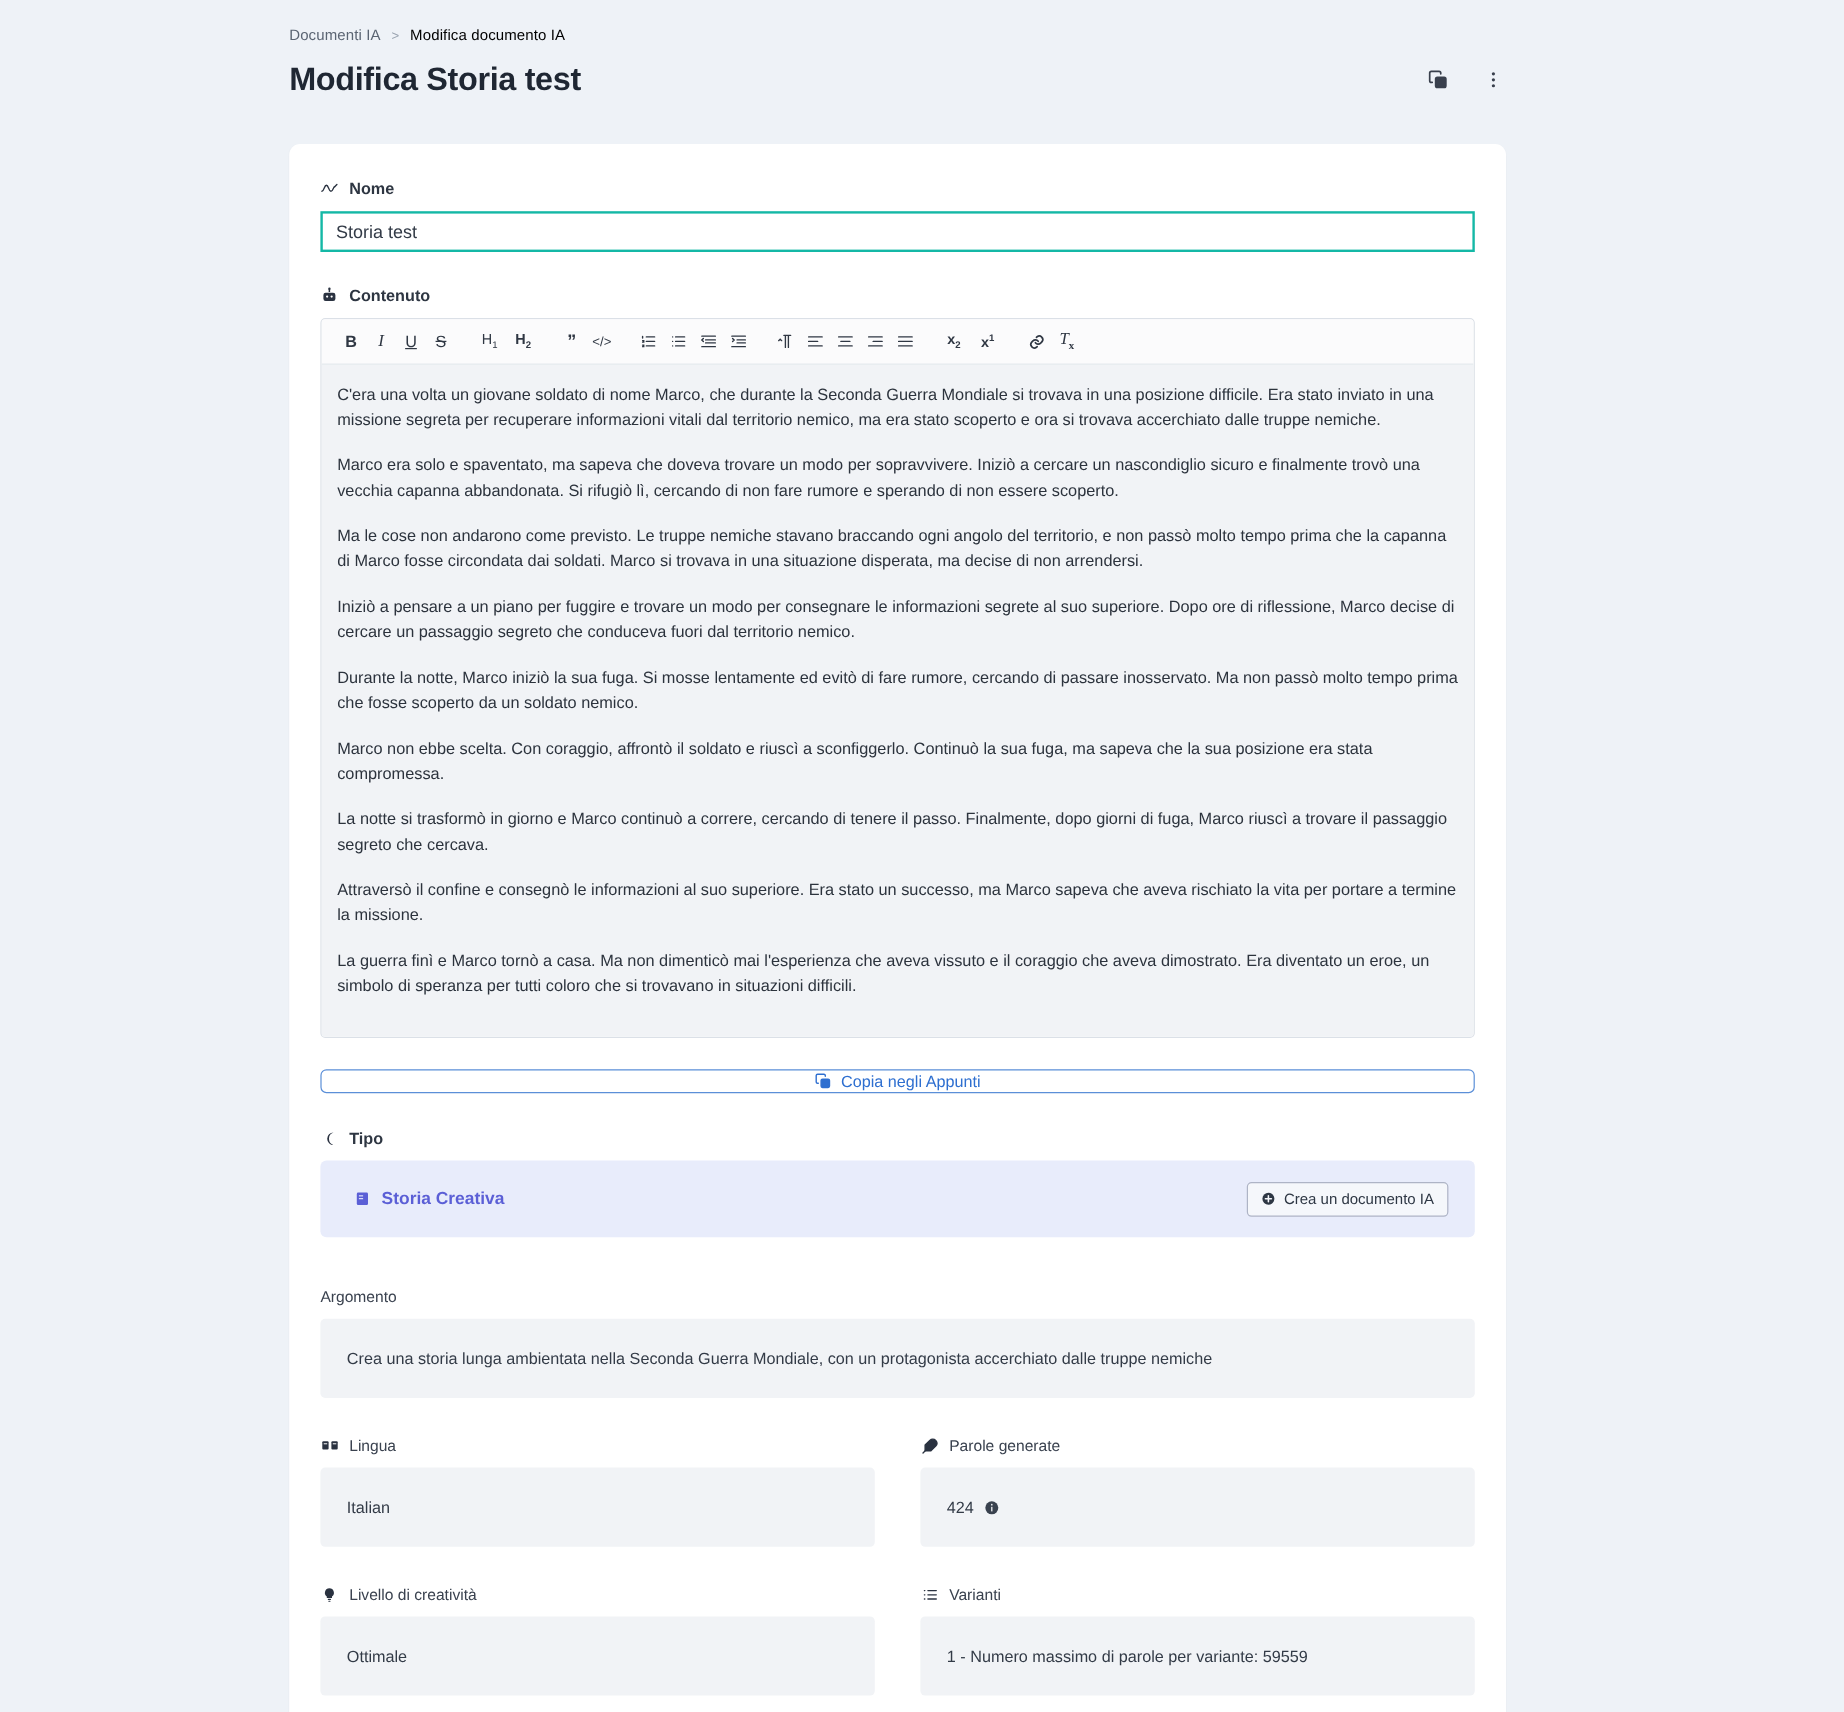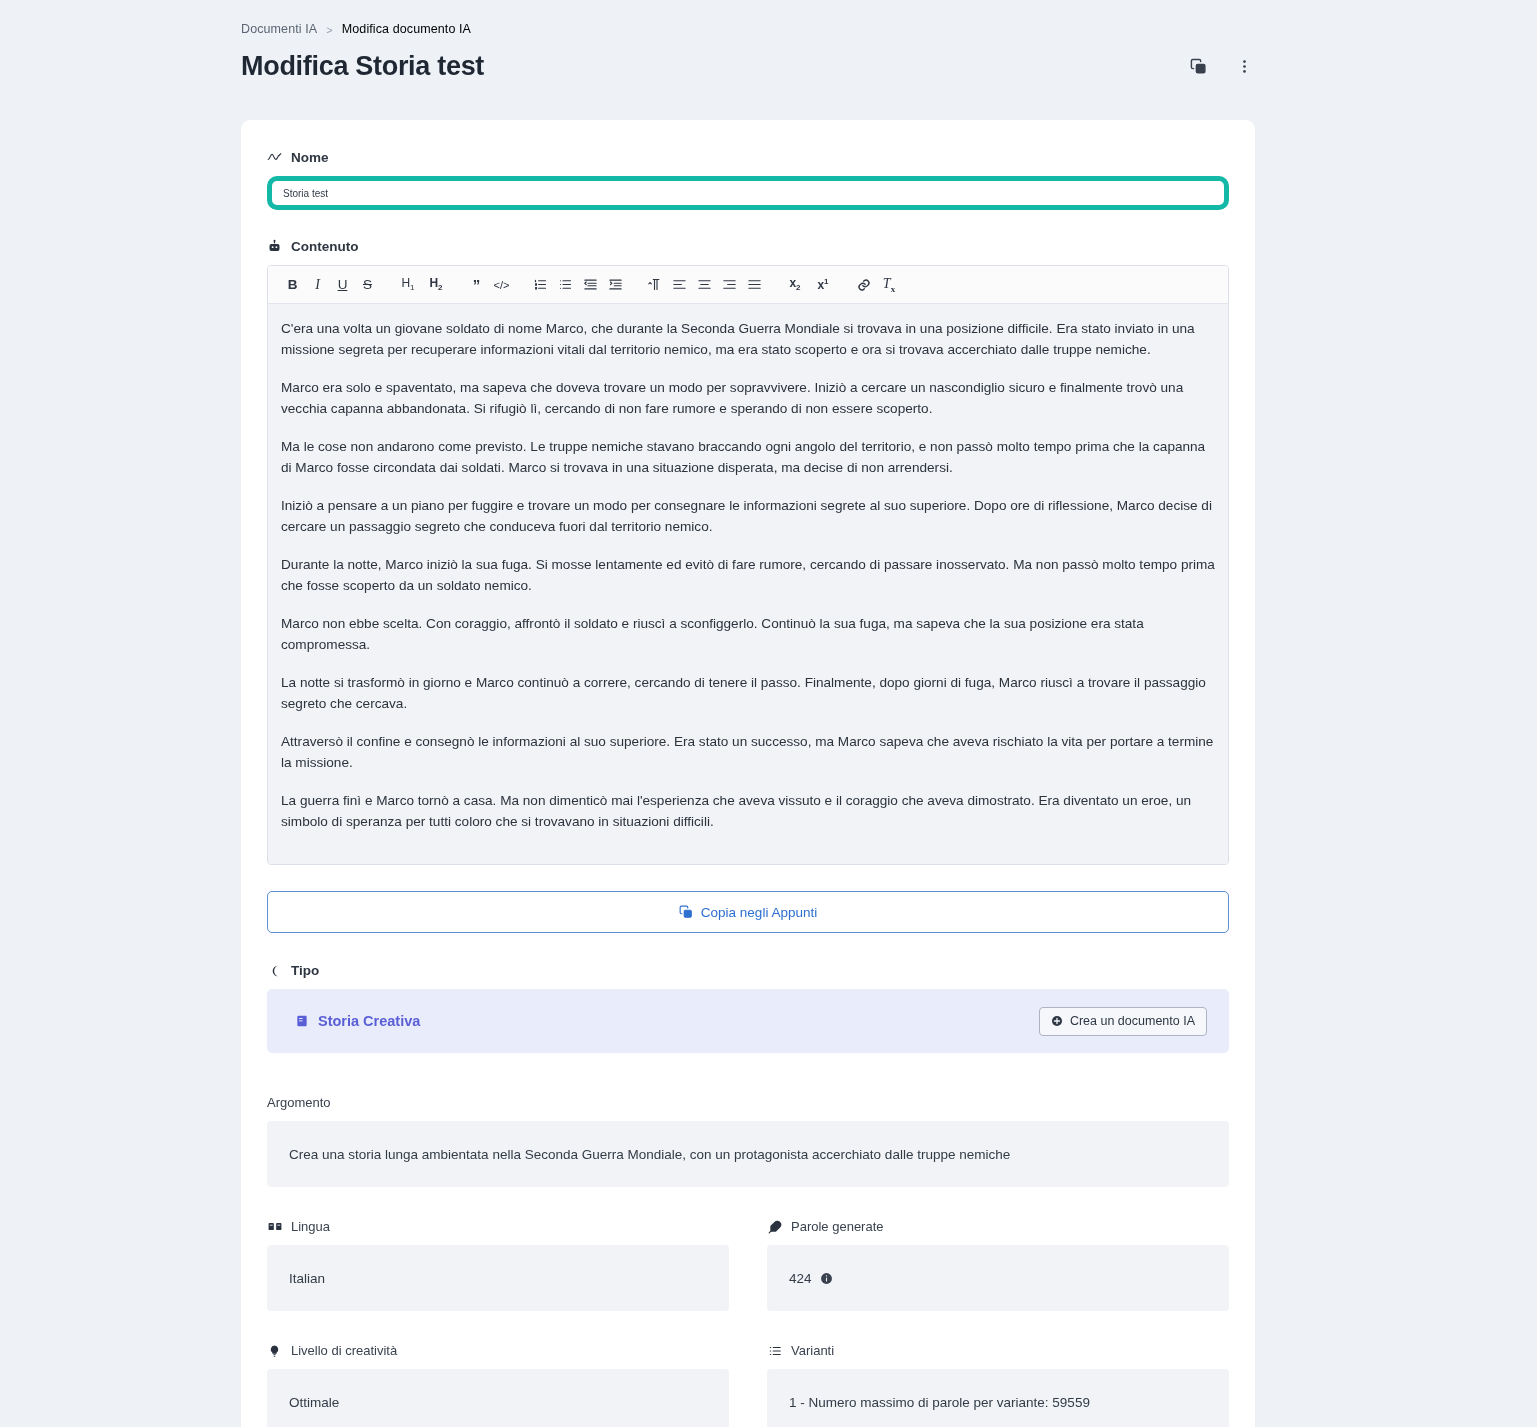--- a/index.html
+++ b/index.html
@@ -91,25 +91,25 @@
     justify-content: center;
     width: 15px;
     height: 15px;
     color: #2a3240;
   }
   .field-label.plain { font-weight: 400; color: #3a424f; font-size: 13px; }
 
   .text-input {
     width: 100%;
     height: 34px;
-    border: 5px solid #14b8a6;
-    border-radius: 10px;
+    border: 2px solid #14b8a6;
+    border-radius: 0;
     background: #fff;
     padding: 0 11px;
-    font-size: 10px;
+    font-size: 15px;
     color: #333b47;
     font-family: "Liberation Sans", sans-serif;
     outline: none;
   }
 
   .gap-lg { height: 29px; }
 
   
   .editor {
     border: 1px solid #dbe0e7;
@@ -147,21 +147,21 @@
     line-height: 20.5px;
     color: #2c333d;
     margin: 0 0 18px 0;
   }
   .editor-body p:last-child { margin-bottom: 0; }
 
   
   .copy-btn {
     margin-top: 26px;
     width: 100%;
-    height: 42px;
+    height: 20px;
     border: 1px solid #5b8fd8;
     border-radius: 5px;
     background: #fff;
     color: #2e6fd0;
     font-size: 13.5px;
     display: flex;
     align-items: center;
     justify-content: center;
     gap: 8px;
     cursor: pointer;

